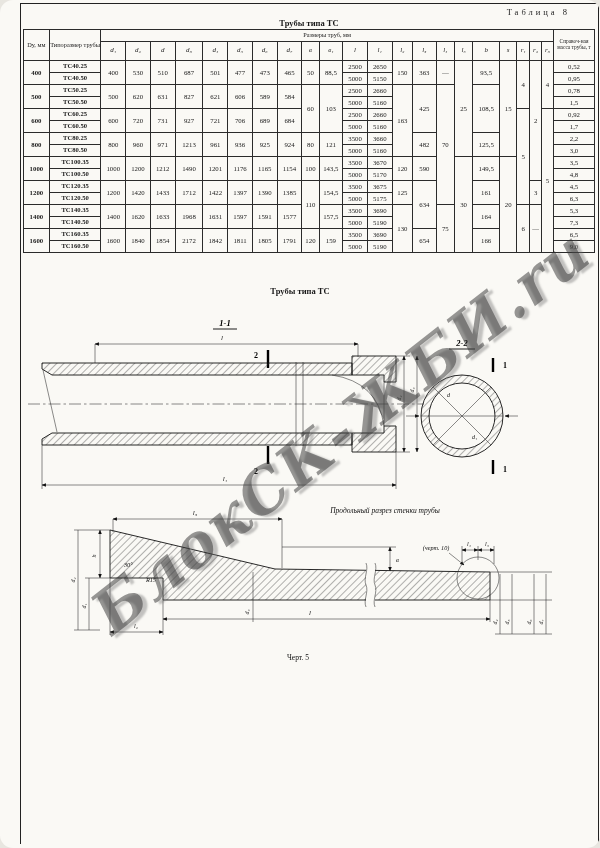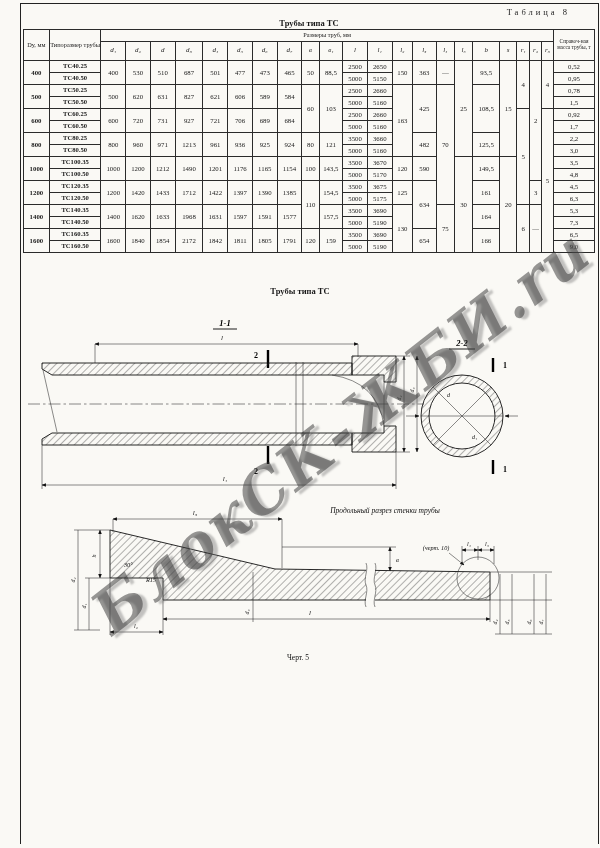--- a/index.html
+++ b/index.html
@@ -1,17 +1,17 @@
 <!DOCTYPE html>
 <html><head>
 <meta charset="utf-8">
 <style>
   html,body{margin:0;padding:0;background:#e8e6e0;}
   .page{position:relative;width:600px;height:848px;background:#faf9f5;overflow:hidden;
-        font-family:"Liberation Serif",serif;color:#1a1a1a;}
+        font-family:"Liberation Serif",serif;color:#1a1a1a;border-radius:13px;}
   .frame{position:absolute;left:20px;top:3px;width:577px;height:840px;
          border-top:1.5px solid #222;border-left:1.5px solid #222;border-right:1.5px solid #222;}
   .corner{position:absolute;top:7px;right:30px;font-size:8.5px;letter-spacing:3px;}
   .tbl-title{position:absolute;left:23px;top:18px;width:572px;text-align:center;
              font-weight:bold;font-size:8.5px;}
   table{position:absolute;left:23px;top:29px;width:572px;border-collapse:collapse;table-layout:fixed;}
   th,td{border:1px solid #2b2b2b;text-align:center;vertical-align:middle;padding:0;overflow:hidden;
         font-family:"Liberation Serif",serif;font-size:6.8px;line-height:1.05;height:11px;}
   thead th{font-weight:normal;}
   th.small{font-size:6.3px;}

